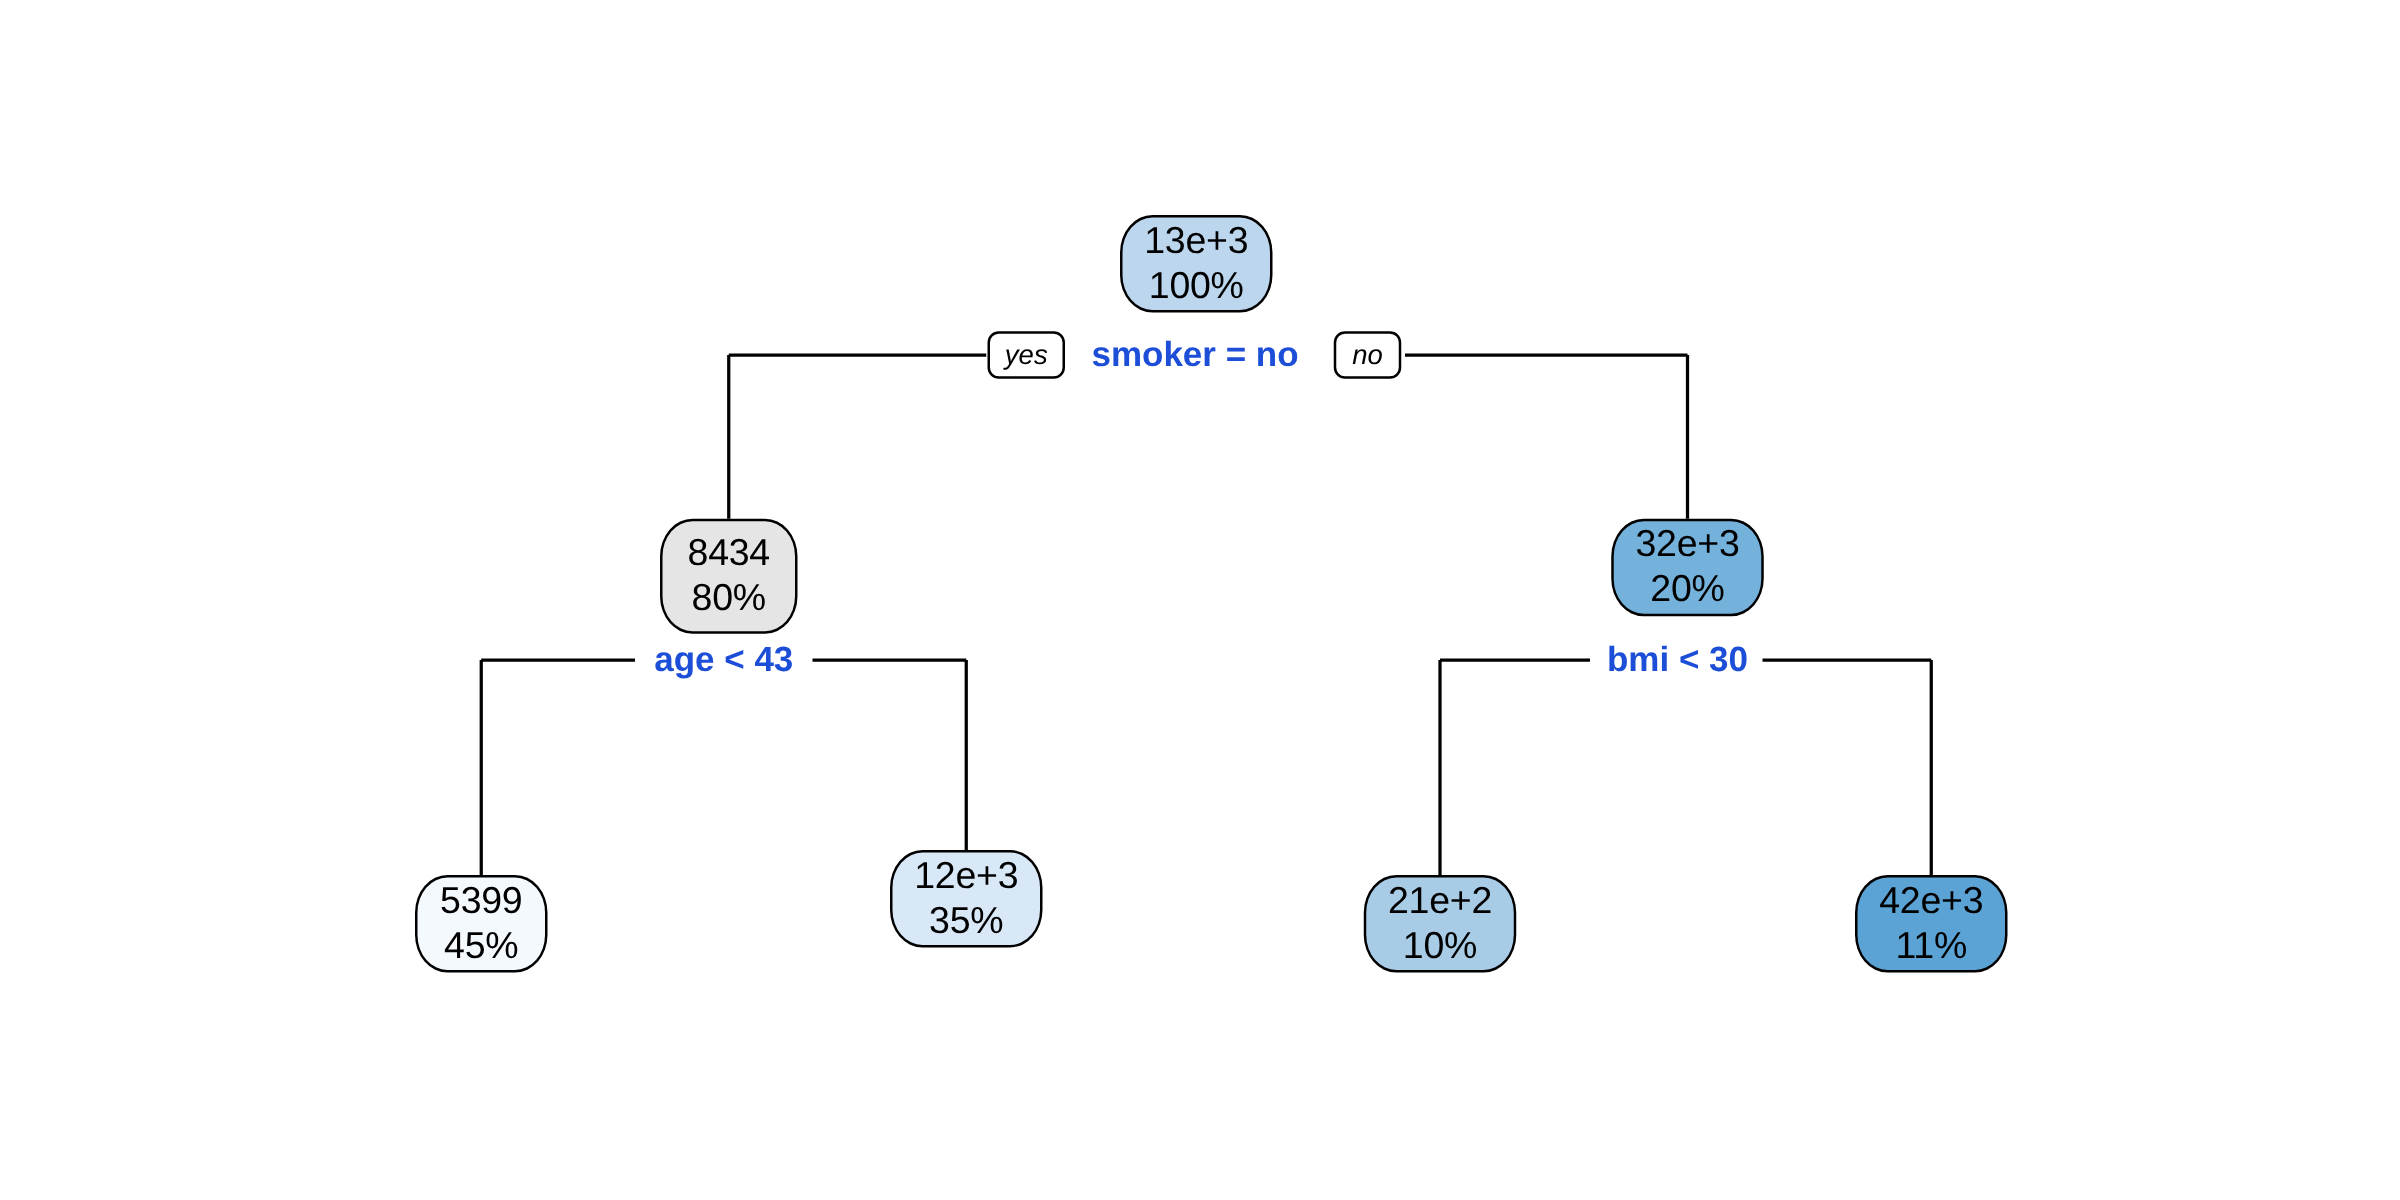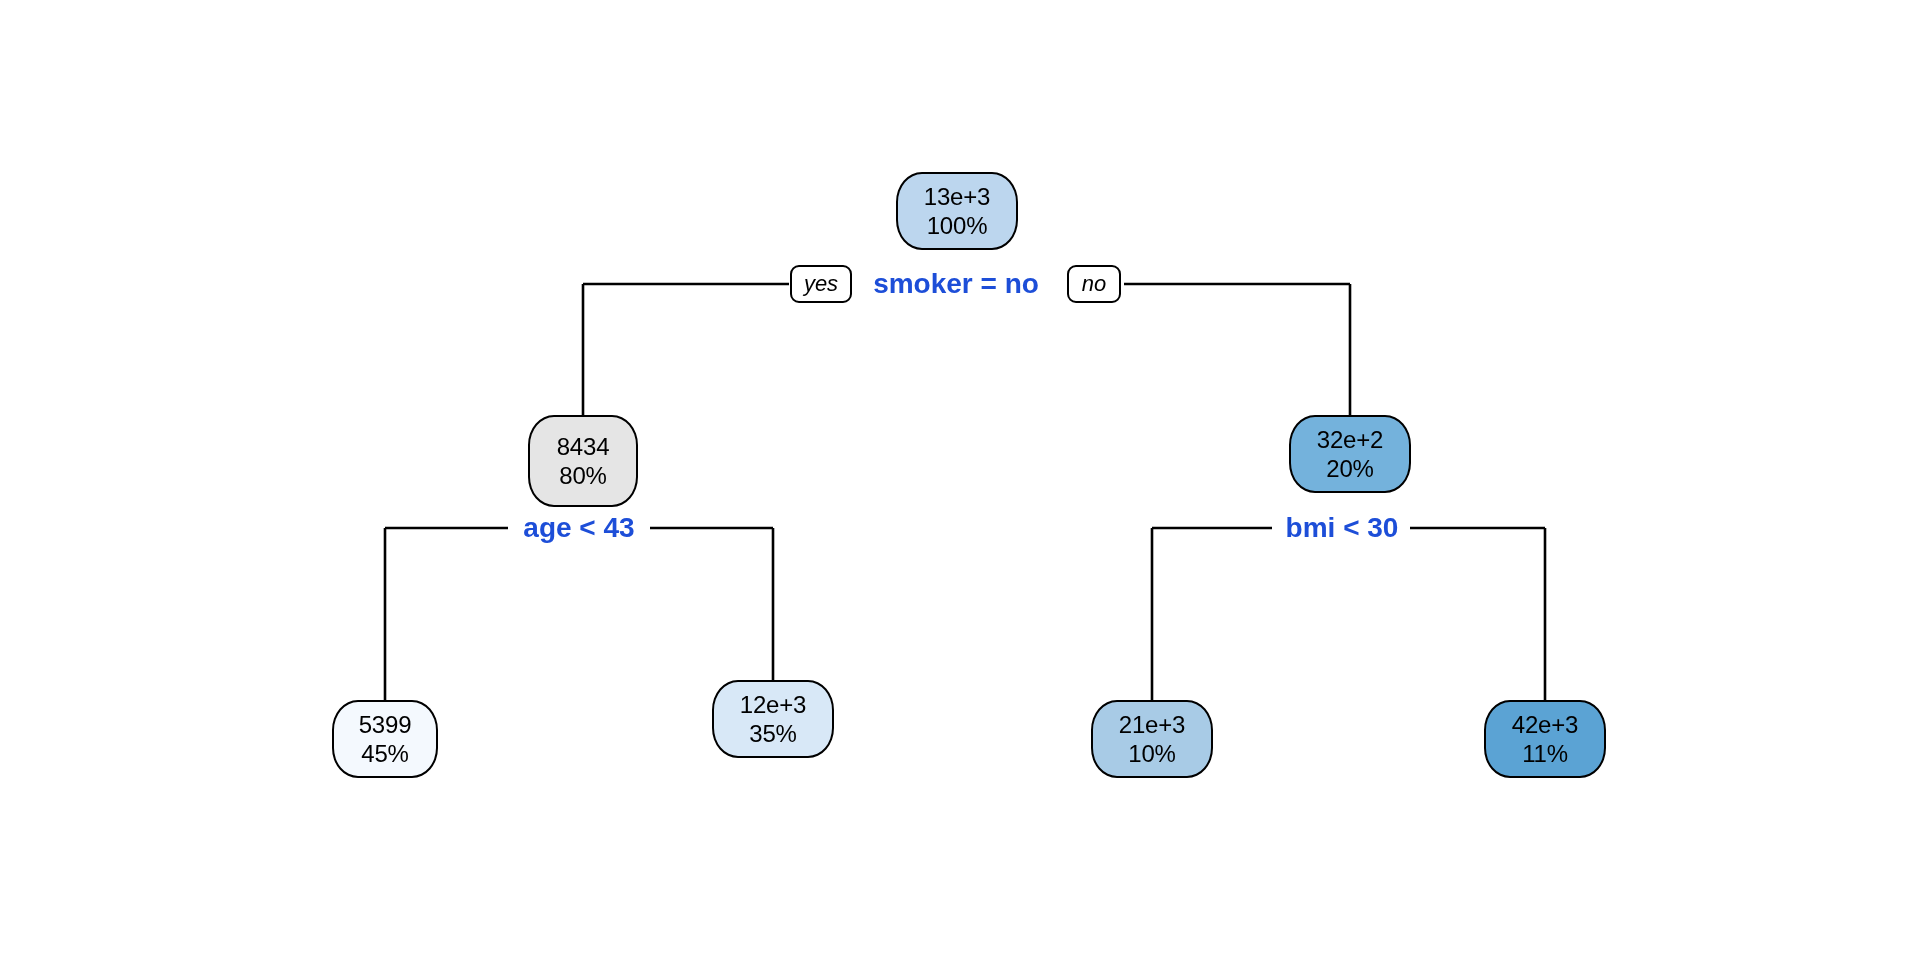--- a/index.html
+++ b/index.html
@@ -34,21 +34,21 @@
     border-radius: 26px / 30px;
     display: flex;
     flex-direction: column;
     align-items: center;
     justify-content: center;
     line-height: 1.06;
   }
   .node .node-value,
   .node .node-pct {
     font-family: "Liberation Sans", sans-serif;
-    font-size: 24px;
+    font-size: 30px;
     color: #000000;
     white-space: nowrap;
     letter-spacing: -0.2px;
   }
   .node .node-value { margin-bottom: 4px; }
 
   .split-label {
     position: absolute;
     font-family: "Liberation Sans", sans-serif;
     font-size: 28px;
@@ -119,21 +119,21 @@
   <div class="yesno-box" style="left:1094px; top:284px; width:54px; height:38px;">
     <span>no</span>
   </div>
 
   <div class="node" style="left:528px; top:415px; width:110px; height:92px; background:#e5e5e5;">
     <span class="node-value">8434</span>
     <span class="node-pct">80%</span>
   </div>
 
   <div class="node" style="left:1289px; top:415px; width:122px; height:78px; background:#74b2dc;">
-    <span class="node-value">32e+2</span>
+    <span class="node-value">32e+3</span>
     <span class="node-pct">20%</span>
   </div>
 
   <div class="split-label" style="left:579px; top:528px;">
     <span>age &lt; 43</span>
   </div>
 
   <div class="split-label" style="left:1342px; top:528px;">
     <span>bmi &lt; 30</span>
   </div>
@@ -142,21 +142,21 @@
     <span class="node-value">5399</span>
     <span class="node-pct">45%</span>
   </div>
 
   <div class="node" style="left:712px; top:680px; width:122px; height:78px; background:#d8e8f7;">
     <span class="node-value">12e+3</span>
     <span class="node-pct">35%</span>
   </div>
 
   <div class="node" style="left:1091px; top:700px; width:122px; height:78px; background:#a8cbe6;">
-    <span class="node-value">21e+3</span>
+    <span class="node-value">21e+2</span>
     <span class="node-pct">10%</span>
   </div>
 
   <div class="node" style="left:1484px; top:700px; width:122px; height:78px; background:#5ba3d4;">
     <span class="node-value">42e+3</span>
     <span class="node-pct">11%</span>
   </div>
 
 </div>
 

